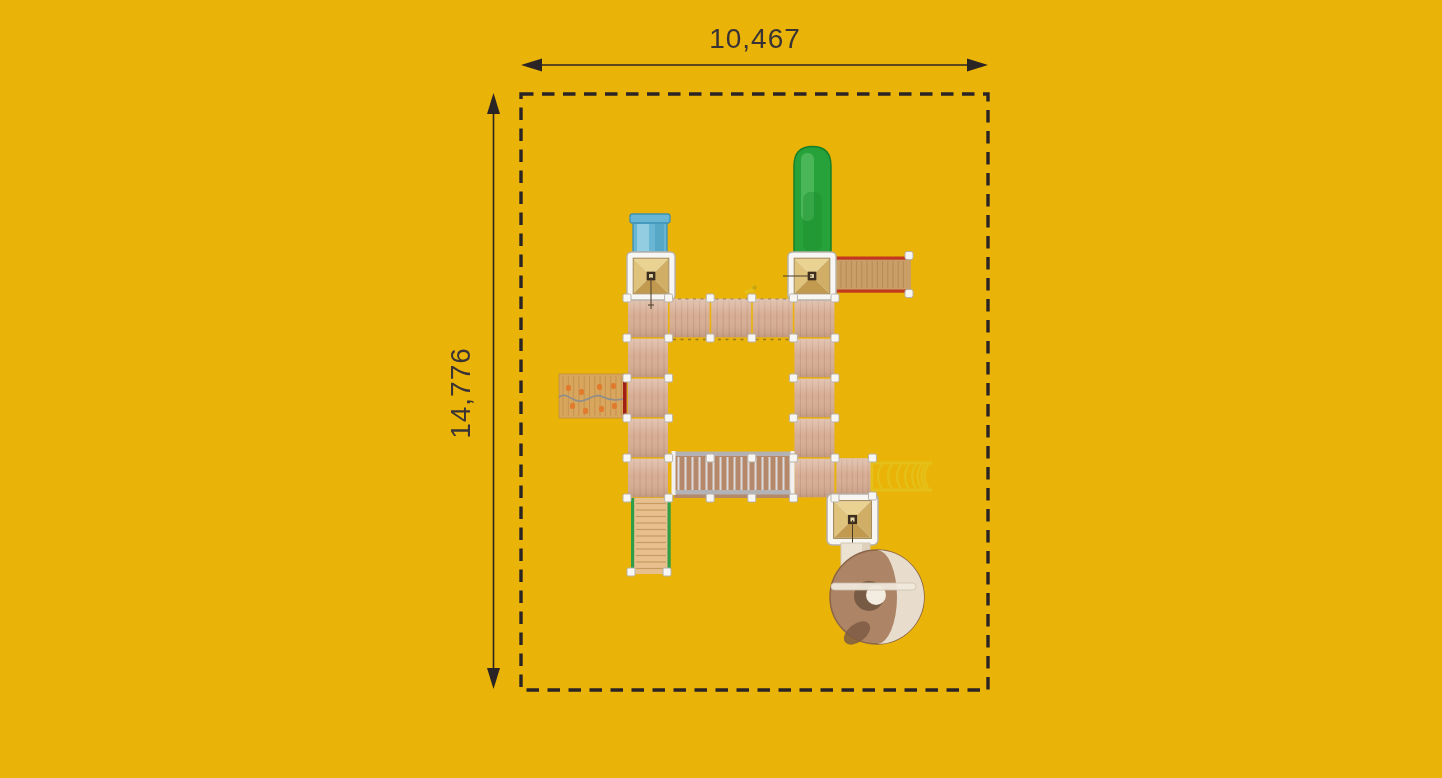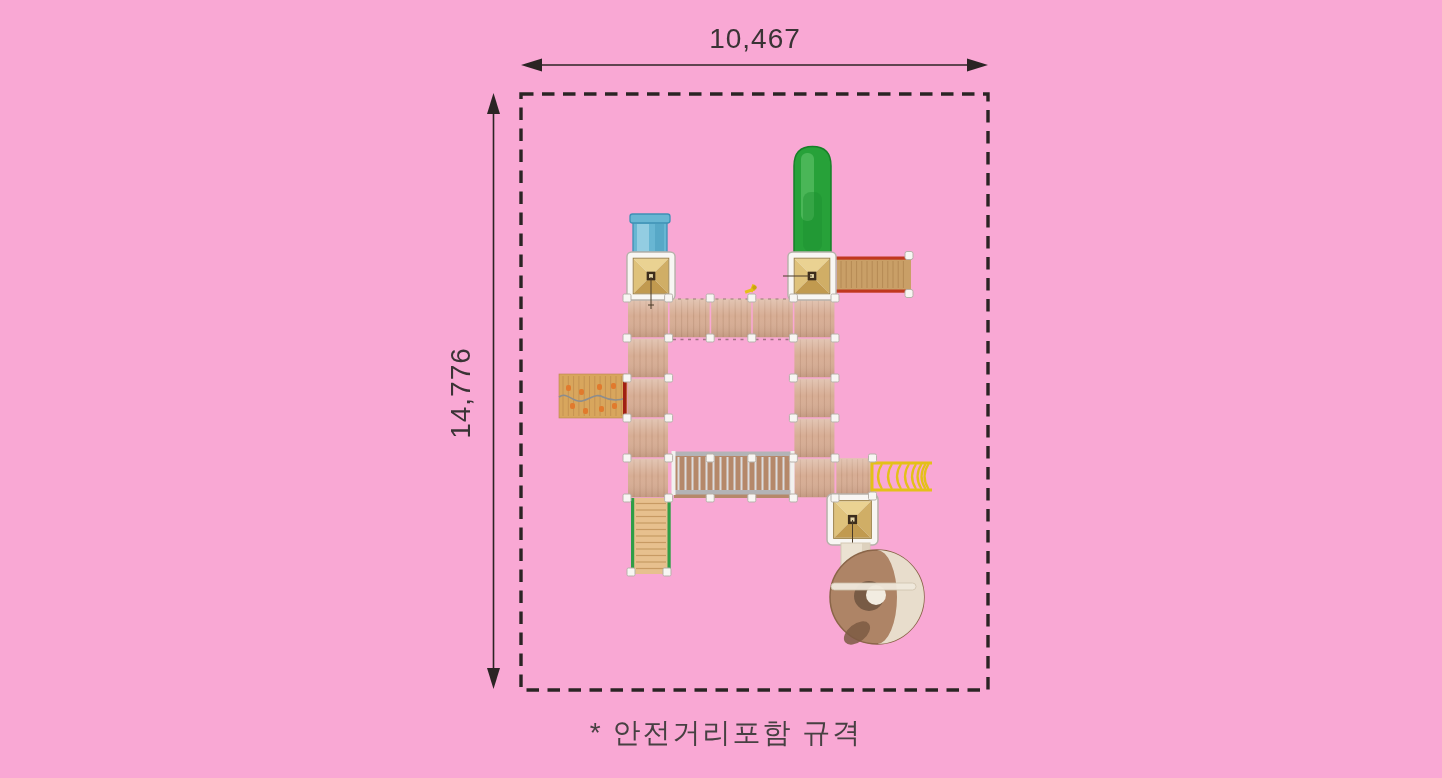--- a/index.html
+++ b/index.html
@@ -1,18 +1,18 @@
 <!DOCTYPE html>
 <html style="--border: #2b2424; --dim_line: #2b2424; --dim_text: #3a3335; --note_text: #474042; --deck: #d7ad94; --deck_line: #b98e74; --frame_white: #f8f6f3; --frame_stroke: #b7b1aa; --roof_top: #ead292; --roof_left: #dfc27b; --roof_right: #d0ae66; --roof_bottom: #c19a4f; --roof_core: #3c2d1c; --roof_core_dot: #e6d6a8; --slide_blue: #68b6d3; --slide_blue_dark: #3e91b5; --slide_blue_light: #9ed3e6; --slide_green: #27a139; --slide_green_dark: #168028; --slide_green_light: #63c46d; --ramp_wood: #c99f67; --ramp_line: #a87c49; --rail_red: #c0381f; --climb_wood: #d8a65d; --climb_line: #b9854a; --hold_orange: #e17a2d; --rope_gray: #8d8d8d; --bridge_wood: #b5886a; --bridge_slat: #dcdcde; --bridge_rail: #b3b3b6; --bridge_cap: #f2f1ef; --stair_wood: #e7c08e; --stair_line: #c79a63; --rail_green: #2f9e47; --bars_yellow: #e4c018; --spiral_brown: #ae8466; --spiral_brown_dark: #8a6548; --spiral_cream: #ebe2d2; --spiral_hole: #f2ece1; --spiral_shadow: #6f5340;"><head>
 <meta charset="utf-8">
 <style>
   html,body { margin:0; padding:0; background:#ffffff; }
   .canvas {
     position:relative; width:1442px; height:778px;
-    background:#f9a8d4; overflow:hidden;
+    background:#eab308; overflow:hidden;
     font-family:"Liberation Sans", sans-serif;
   }
   .plan-svg { position:absolute; left:0; top:0; width:1442px; height:778px; }
 
   .dim-label {
     position:absolute; color:var(--dim_text,#3a3335);
     font-size:28px; letter-spacing:1px; text-align:center;
   }
   .dim-top { left:600px; top:23px; width:310px; }
   .dim-left {
@@ -301,15 +301,14 @@
         <rect x="747.8" y="494" width="8" height="8" rx="1.5" class="post"></rect>
       <rect x="789.4" y="494" width="8" height="8" rx="1.5" class="post"></rect>
         <rect x="831" y="494" width="8" height="8" rx="1.5" class="post"></rect>
       <rect x="868.5" y="454" width="8" height="8" rx="1.5" class="post"></rect>
         <rect x="868.5" y="492" width="8" height="8" rx="1.5" class="post"></rect>
     </g>
   </svg>
 
   <div class="dim-label dim-top">10,467</div>
   <div class="dim-label dim-left">14,776</div>
-  <div class="note">* 안전거리포함 규격</div>
 
 </div>
 
 </body></html>

